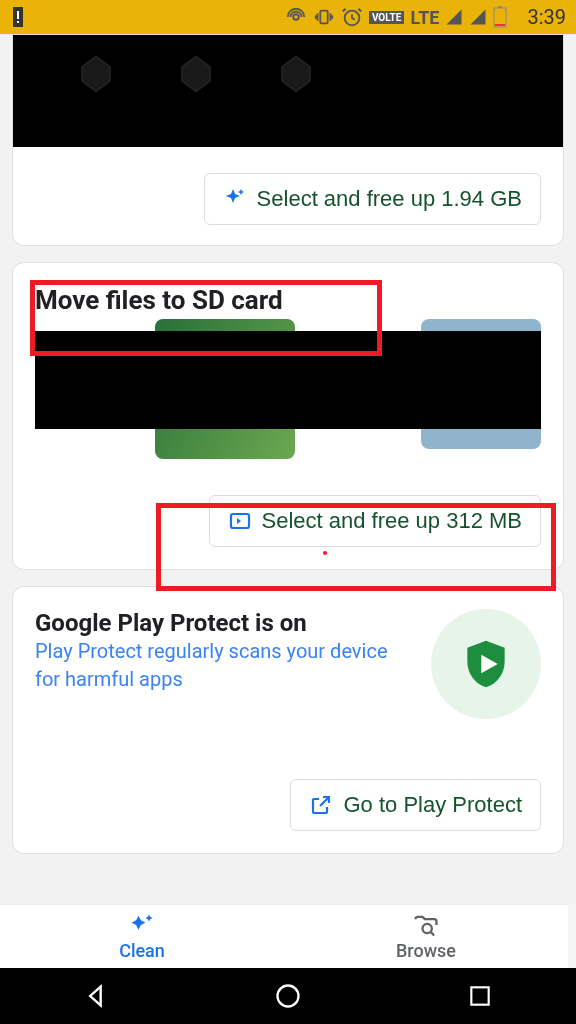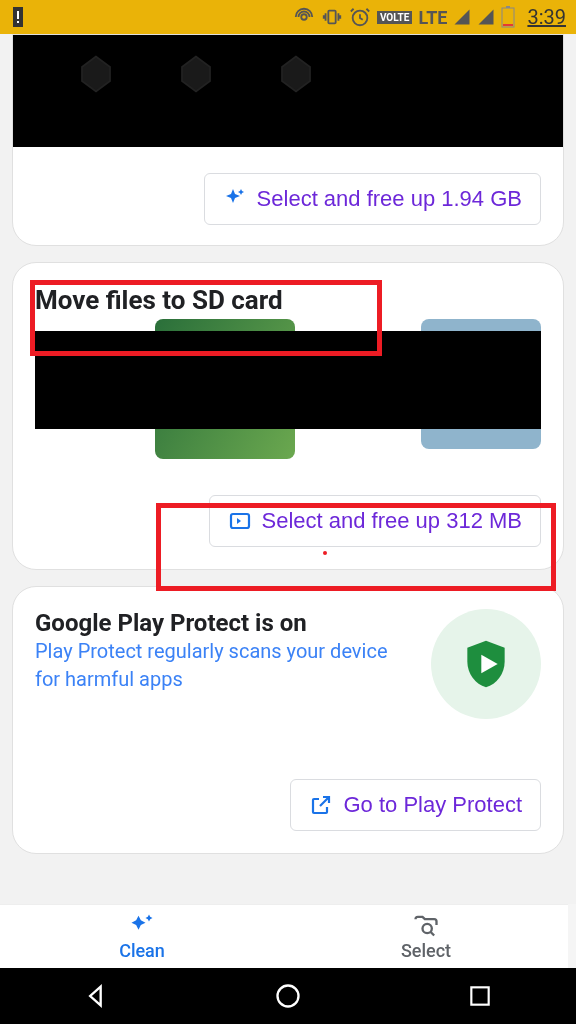--- a/index.html
+++ b/index.html
@@ -4,35 +4,35 @@
   <style>
     * { margin: 0; padding: 0; box-sizing: border-box; }
     body { font-family: -apple-system, Roboto, BlinkMacSystemFont, sans-serif; width: 576px; height: 1024px; background: #f5f5f5; overflow: hidden; position: relative; }
     
     .status-bar { height: 34px; background: #eab308; display: flex; align-items: center; justify-content: space-between; padding: 0 10px; font-size: 18px; color: #333; }
     .status-left { display:flex; align-items:center; }
     .status-right { display: flex; align-items: center; gap: 6px; }
     .status-icon { display: inline-flex; align-items: center; }
     .volte-box { background:#555; color:#fff; font-size:10px; padding:1px 3px; font-weight:bold; }
     .lte-text { font-size:18px; font-weight:700; color:#555; }
-    .time { font-size: 20px; margin-left: 6px; color:#333;text-decoration:underline; }
+    .time { font-size: 20px; margin-left: 14px; color:#333; }
     
     .content { padding: 0 12px; background:#f2f2f2; height: calc(100% - 34px - 64px - 56px); overflow: hidden; }
     
-    .card { background: #fff; border-radius: 24px; margin-bottom: 16px; border: 1px solid #e0e0e0; }
+    .card { background: #fff; border-radius: 12px; margin-bottom: 16px; border: 1px solid #e0e0e0; }
     .card-title { font-size: 26px; color: #202124; margin-bottom: 16px; padding: 22px 22px 0 22px; }
     
     .thumbs-black { background:#000; height:112px; border-radius: 0 0 0 0; display:flex; gap:46px; padding:12px 58px 0 56px; }
     .thumb-icon { width:54px; height:54px; background:#000; display:flex; align-items:center; justify-content:center; }
     
     .card1 { border-top-left-radius:0; border-top-right-radius:0; padding-bottom:20px;}
     .card1 .thumbs-black { margin:0; border-radius:0; }
     
     .button-row { display: flex; justify-content: flex-end; padding: 0 22px; margin-top:26px; }
-    .action-btn { border: 1px solid #dadce0; border-radius: 6px; padding: 12px 18px; background: #fff; color: #6d28d9; font-size: 22px; font-weight: 500; display: flex; align-items: center; gap: 10px; cursor: pointer; }
+    .action-btn { border: 1px solid #dadce0; border-radius: 6px; padding: 12px 18px; background: #fff; color: #14532d; font-size: 22px; font-weight: 500; display: flex; align-items: center; gap: 10px; cursor: pointer; }
     .btn-icon { display: inline-flex; color:#1a73e8; }
     
     .highlight-box-1 { position:absolute; border: 5px solid #ed1c24; pointer-events:none; }
     
     .thumbs-strip2 { position:relative; height:120px; margin:0 22px; }
     .thumbs-strip2 .bg-green { position:absolute; left:120px; top:-12px; width:140px; height:140px; background:linear-gradient(120deg,#2a6f3a,#6ba84f); border-radius:8px; }
     .thumbs-strip2 .bg-blue { position:absolute; right:0; top:-12px; width:120px; height:130px; background:#8fb4cc; border-radius:8px; }
     .thumbs-strip2 .black-overlay { position:absolute; left:0; right:0; top:0; height:98px; background:#000; }
     
     .protect-card { padding: 22px; display:flex; flex-direction:column; }
@@ -204,21 +204,21 @@
     <span class="nav-label">Clean</span>
   </div>
   <div class="nav-item">
     <div class="nav-icon-wrap">
       <svg width="28" height="28" viewBox="0 0 24 24" fill="none" stroke="#5f6368" stroke-width="2">
           <path d="M3 7a2 2 0 012-2h4l2 2h8a2 2 0 012 2v3"></path>
           <circle cx="13" cy="15" r="4"></circle>
           <path d="M16 18l3 3"></path>
         </svg>
     </div>
-    <span class="nav-label">Select</span>
+    <span class="nav-label">Browse</span>
   </div>
 </div>
 
 <div class="sys-nav">
   <div class="sys-btn">
     <svg width="28" height="28" viewBox="0 0 24 24" fill="none" stroke="#fff" stroke-width="2">
         <path d="M16 4L7 12l9 8V4z"></path>
       </svg>
   </div>
   <div class="sys-btn">

